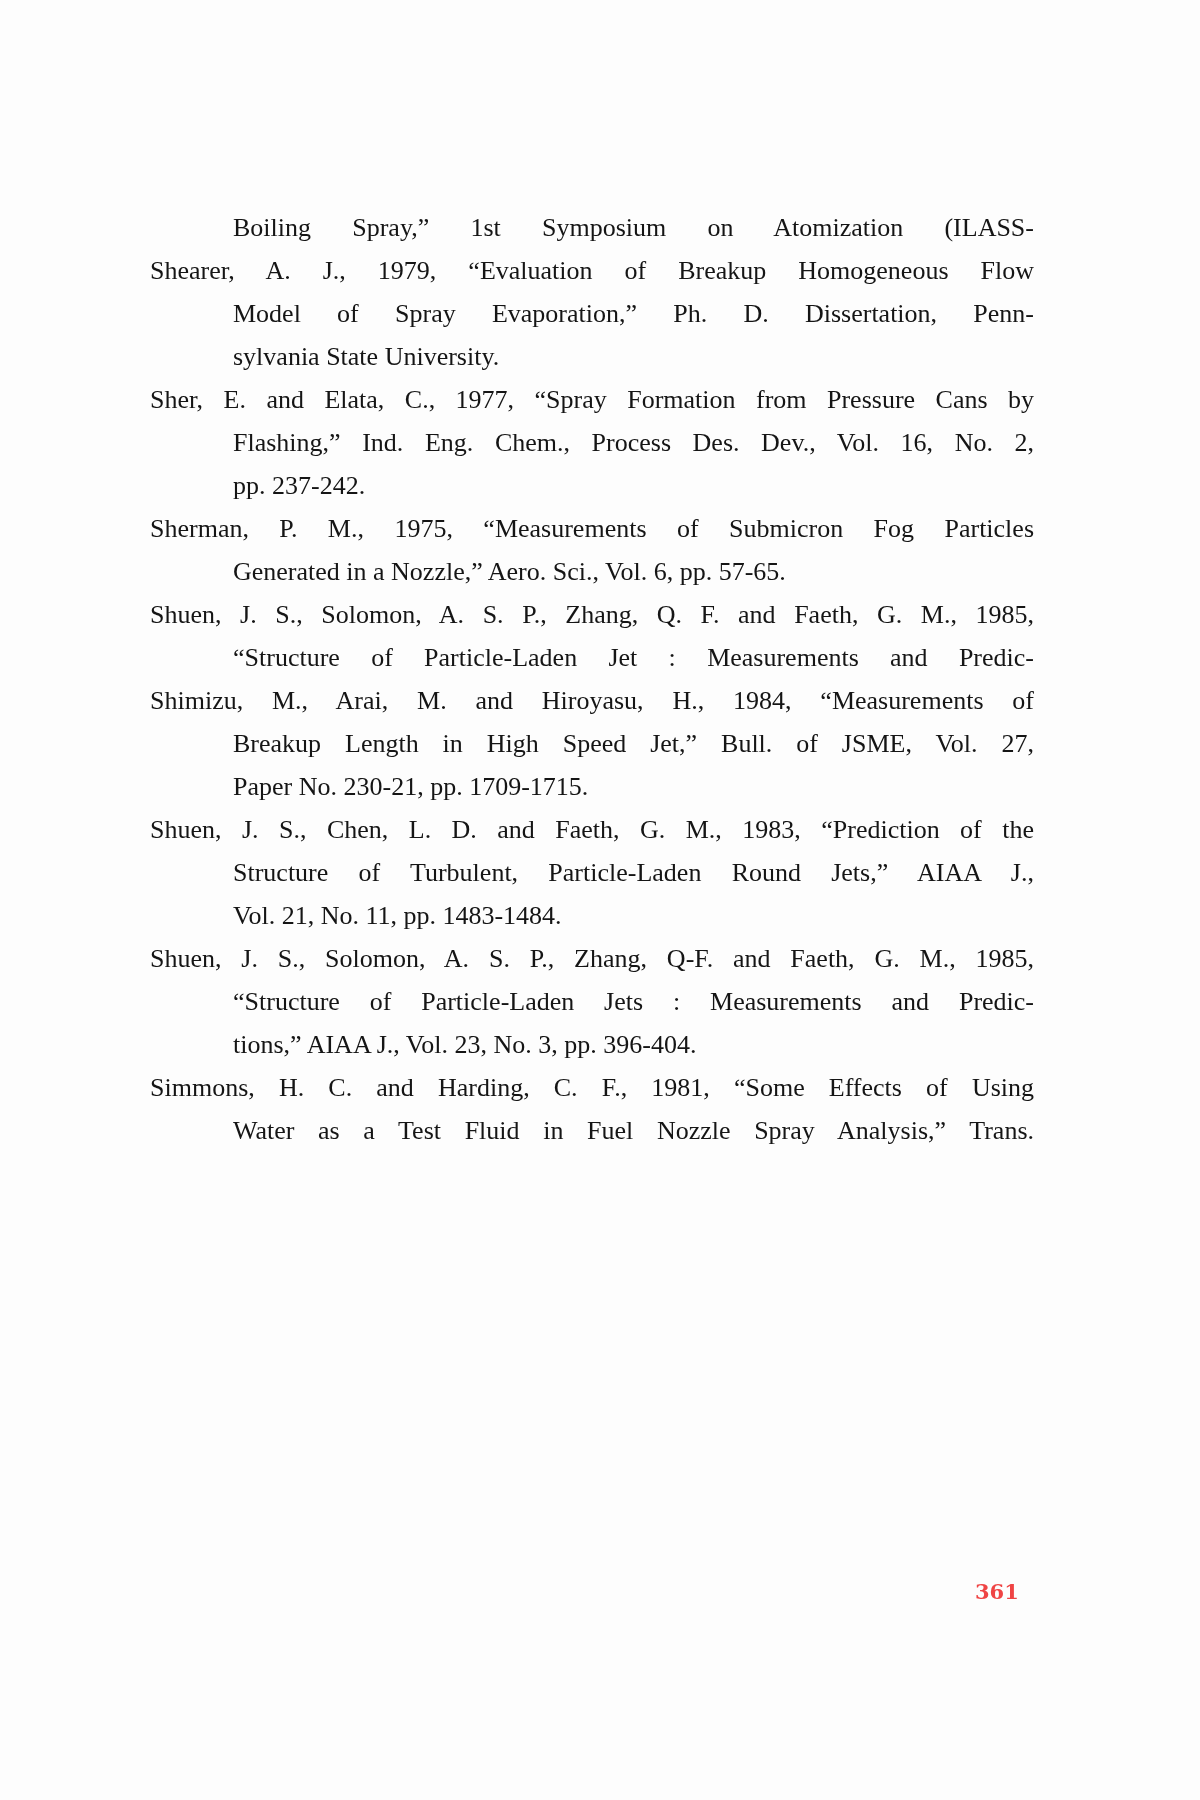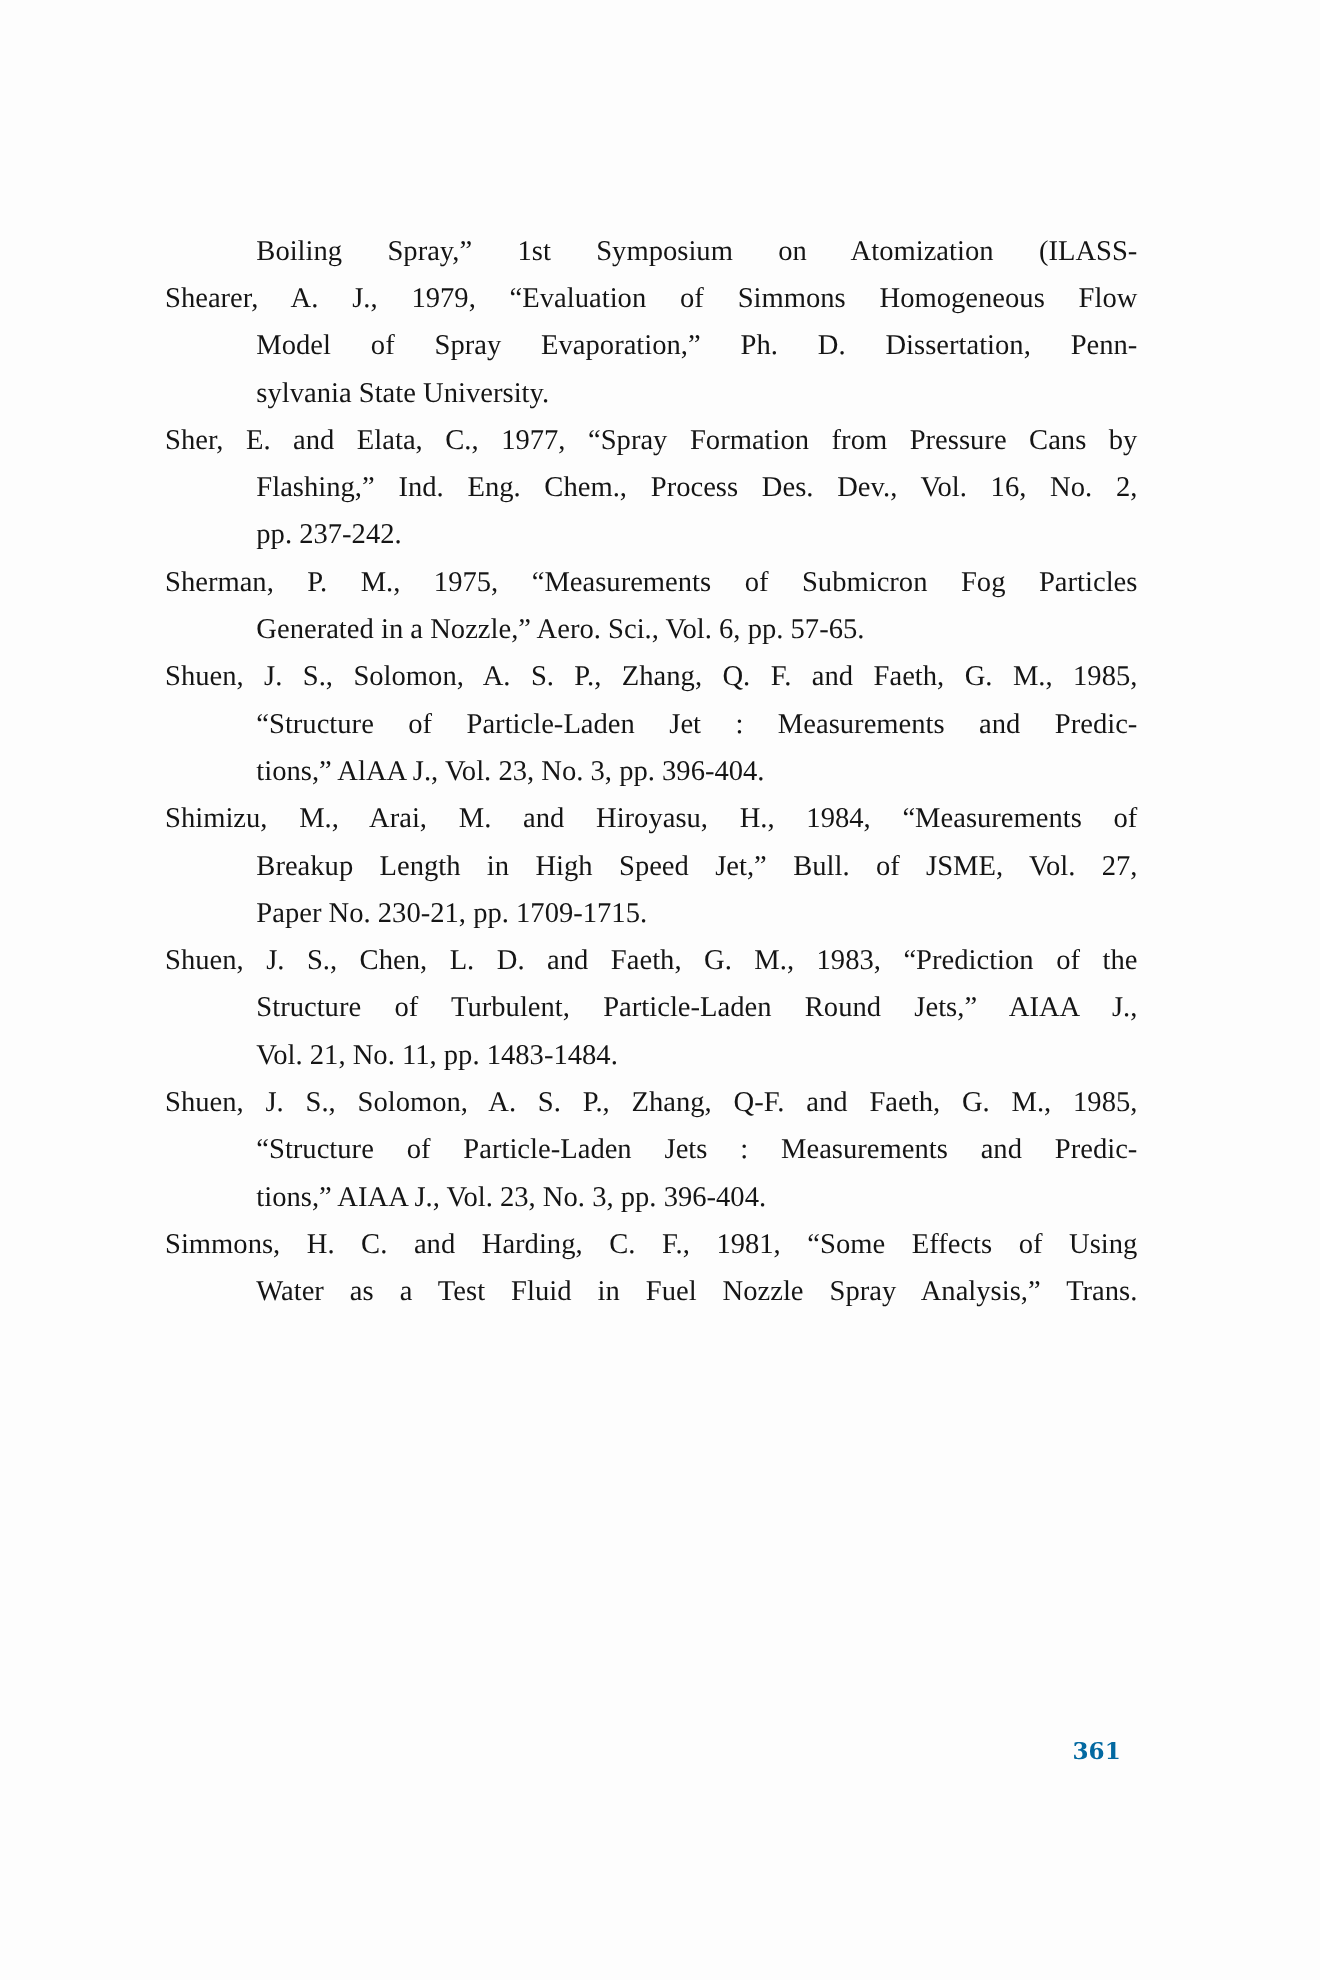--- a/index.html
+++ b/index.html
@@ -59,38 +59,38 @@
     text-align-last: left;
   }
   .page-number {
     position: absolute;
     left: 975px;
     top: 1578px;
     font-family: "DejaVu Serif", "Liberation Serif", serif;
     font-weight: bold;
     font-size: 21px;
     line-height: 28px;
-    color: #0369a1;
+    color: #ef4444;
   }
 </style>
 </head>
 <body>
 
 <div class="page">
   <div class="refs">
 
     <div class="ref">
       <div class="line cont">
           <span class="line-inner">Boiling Spray,” 1st Symposium on Atomization (ILASS-</span>
         </div>
     </div>
 
     <div class="ref">
       <div class="line first">
-          <span class="line-inner">Shearer, A. J., 1979, “Evaluation of Simmons Homogeneous Flow</span>
+          <span class="line-inner">Shearer, A. J., 1979, “Evaluation of Breakup Homogeneous Flow</span>
         </div>
       <div class="line cont">
           <span class="line-inner">Model of Spray Evaporation,” Ph. D. Dissertation, Penn-</span>
         </div>
       <div class="line cont last">
           <span class="line-inner">sylvania State University.</span>
         </div>
     </div>
 
 
@@ -114,23 +114,20 @@
           <span class="line-inner">Generated in a Nozzle,” Aero. Sci., Vol. 6, pp. 57-65.</span>
         </div>
     </div>
 
     <div class="ref">
       <div class="line first">
           <span class="line-inner">Shuen, J. S., Solomon, A. S. P., Zhang, Q. F. and Faeth, G. M., 1985,</span>
         </div>
       <div class="line cont">
           <span class="line-inner">“Structure of Particle-Laden Jet : Measurements and Predic-</span>
-        </div>
-      <div class="line cont last">
-          <span class="line-inner">tions,” AlAA J., Vol. 23, No. 3, pp. 396-404.</span>
         </div>
     </div>
 
     <div class="ref">
       <div class="line first">
           <span class="line-inner">Shimizu, M., Arai, M. and Hiroyasu, H., 1984, “Measurements of</span>
         </div>
       <div class="line cont">
           <span class="line-inner">Breakup Length in High Speed Jet,” Bull. of JSME, Vol. 27,</span>
         </div>

